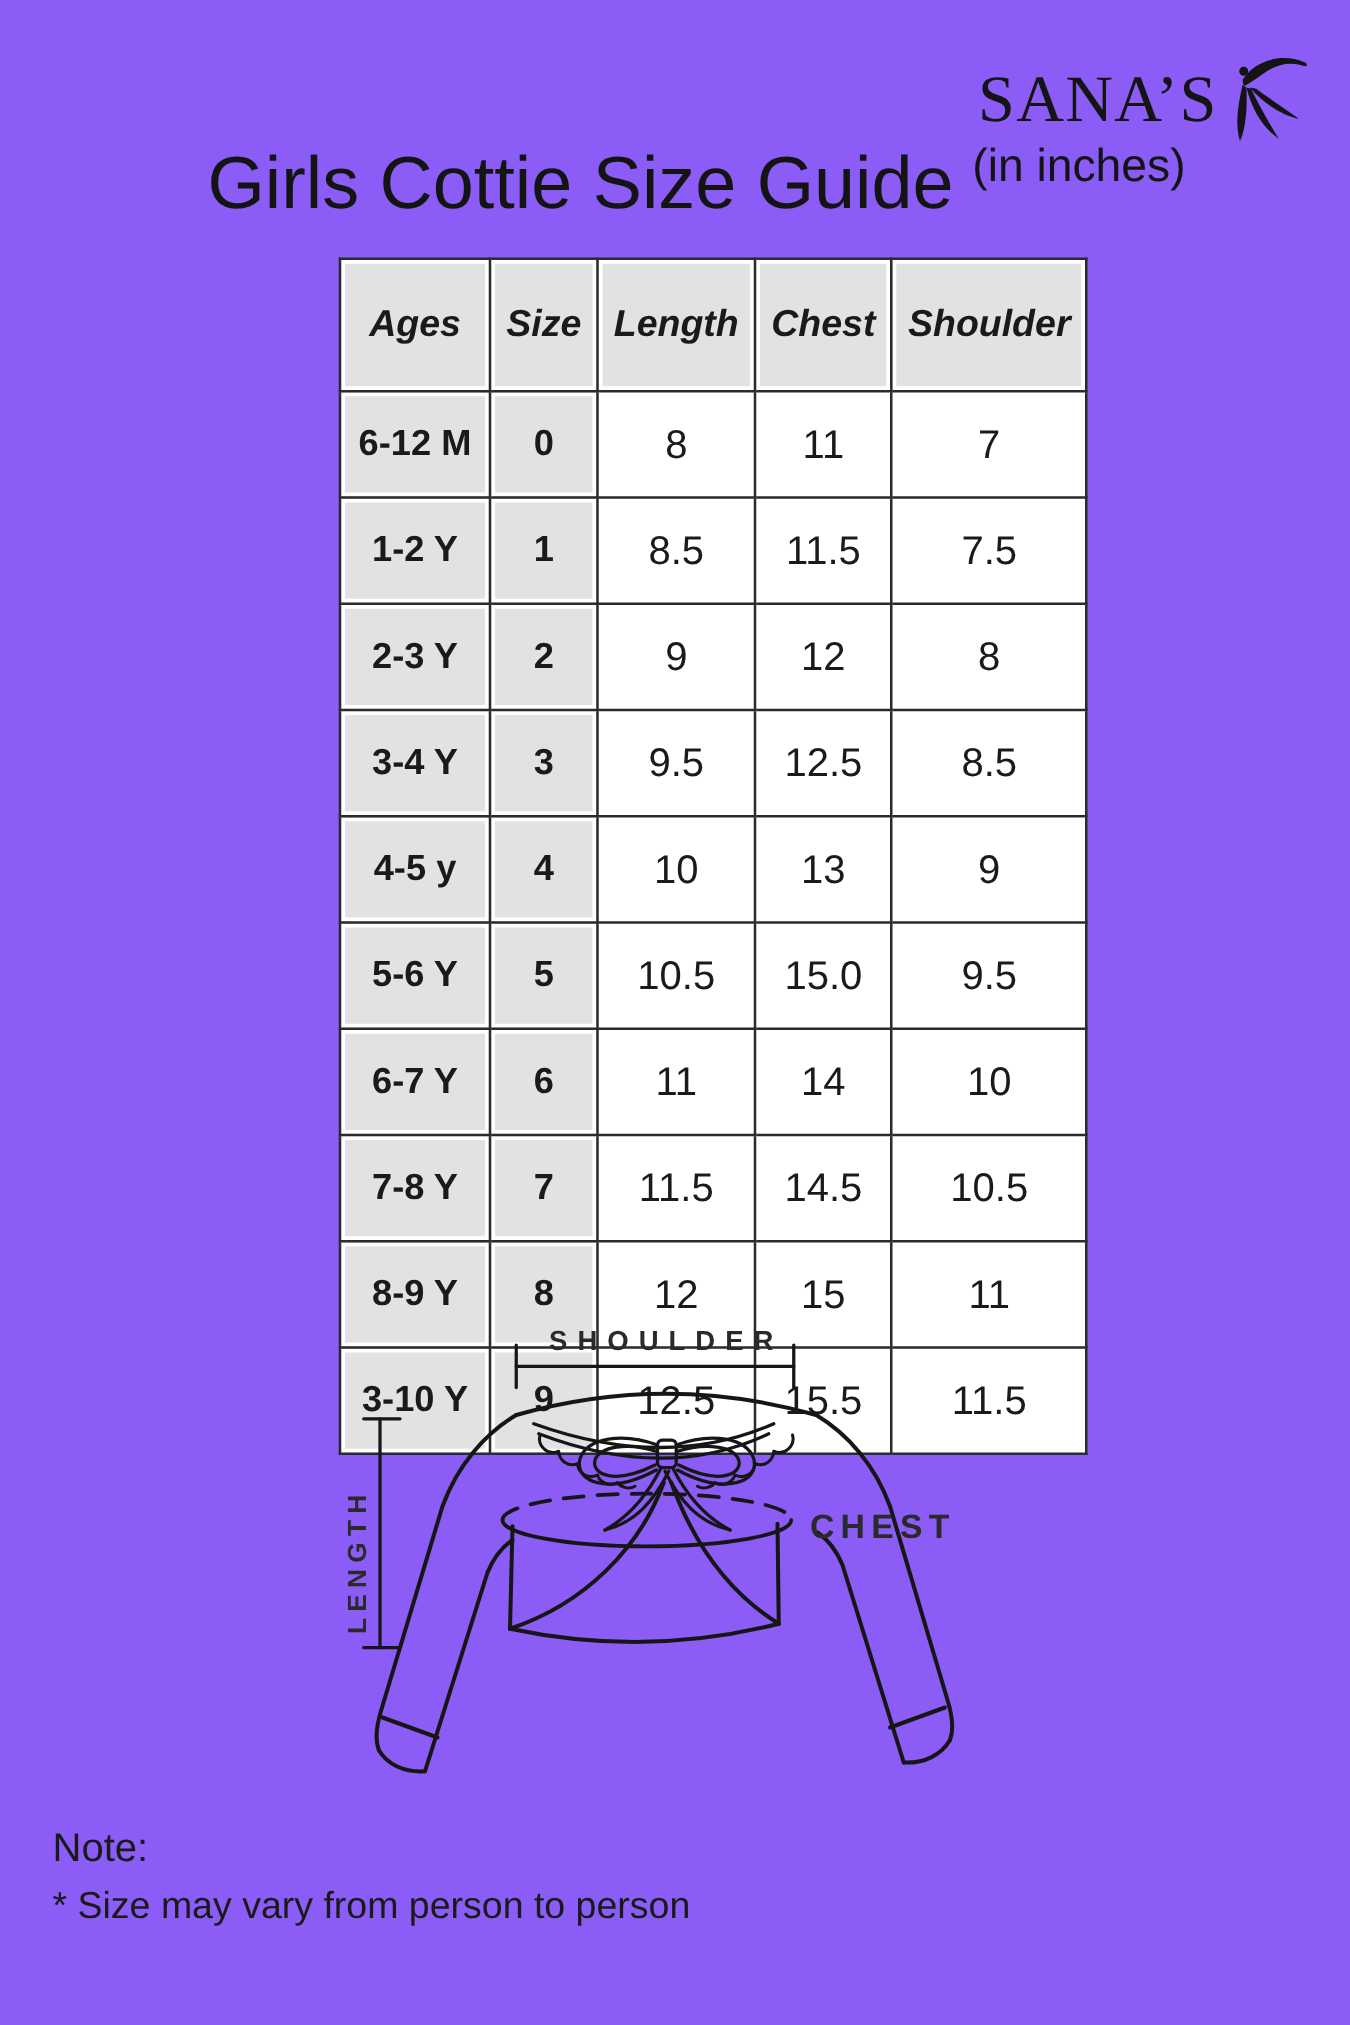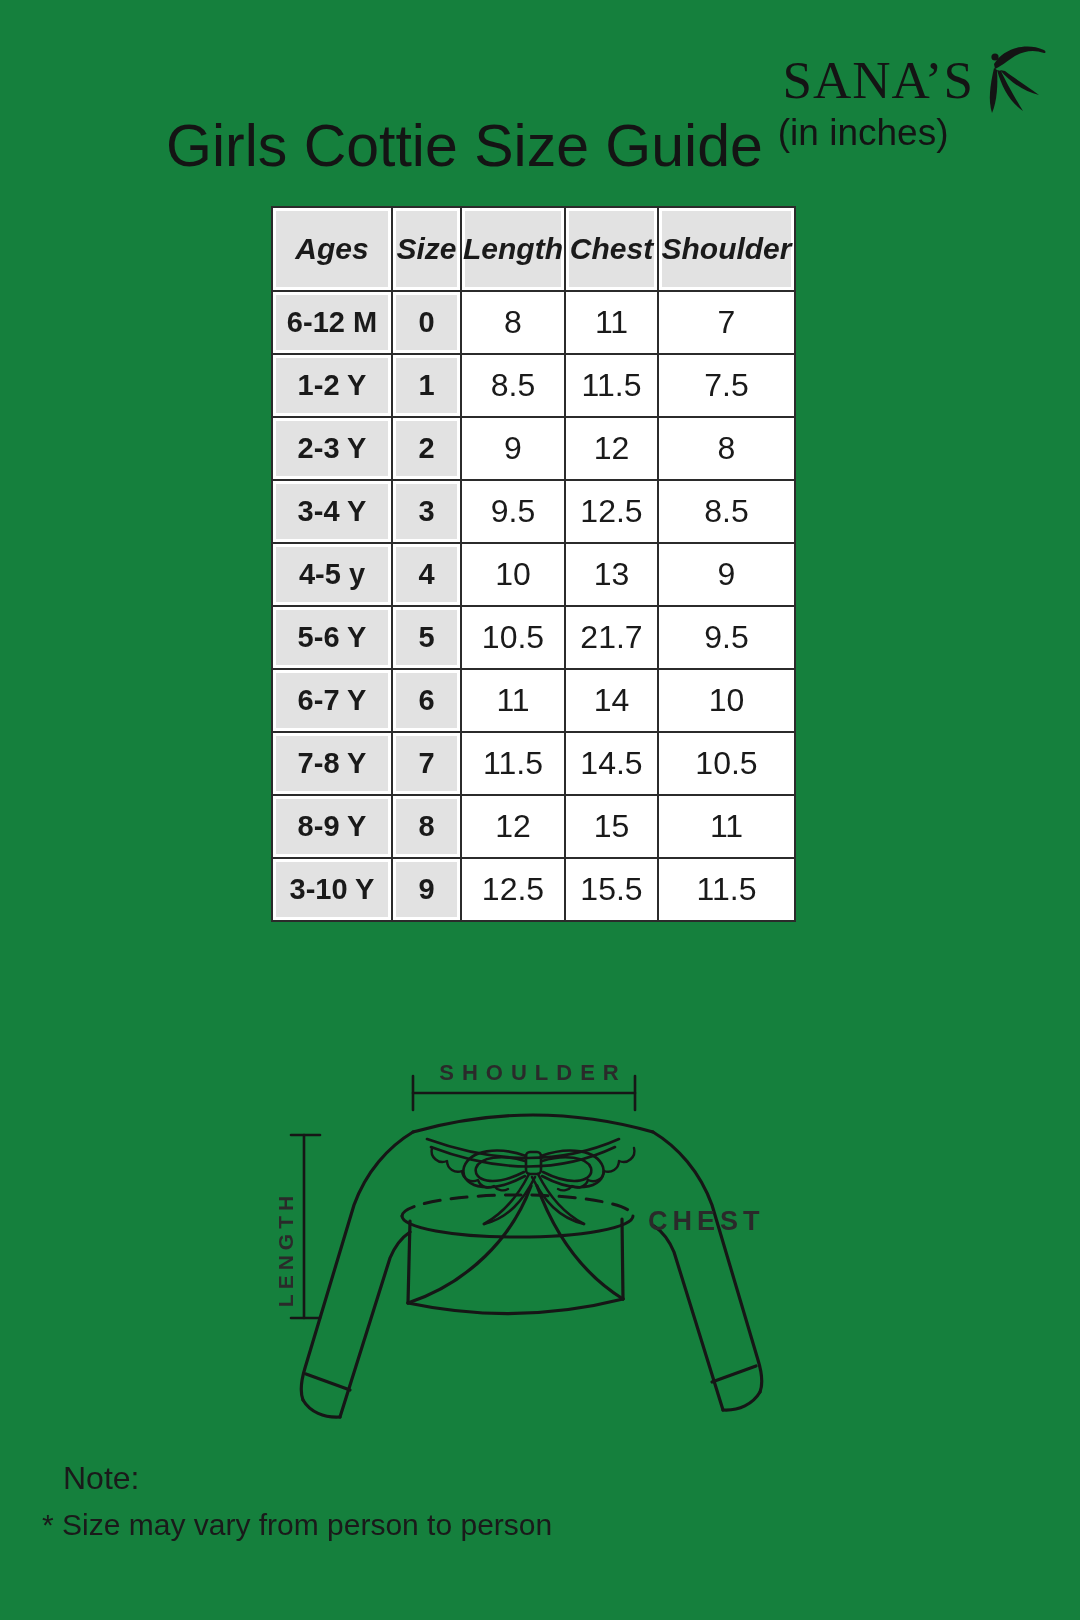--- a/index.html
+++ b/index.html
@@ -1,17 +1,17 @@
 <!DOCTYPE html>
 <html><head>
 <meta charset="utf-8">
 <style>
   html,body { margin:0; padding:0; background:#ffffff; }
   .page {
-    position:relative; width:1080px; height:1620px; background:#15803d;
+    position:relative; width:1080px; height:1620px; background:#8b5cf6;
     font-family:"Liberation Sans", sans-serif; color:#1a1a1a; overflow:hidden;
   }
 
   
   .brand { position:absolute; top:40px; right:30px; display:flex; align-items:center; }
   .brand-name {
     font-family:"Liberation Serif", serif; font-size:53px; letter-spacing:1px;
     color:#141414; line-height:1;
   }
   .brand-icon { margin-left:4px; display:inline-block; }
@@ -19,39 +19,39 @@
   
   .title { position:absolute; left:166px; top:112px; margin:0; display:flex; align-items:flex-start; gap:15px; font-weight:400; }
   .title-main { font-size:59px; color:#141414; }
   .title-unit { font-size:37px; color:#141414; }
 
   
   .size-table {
     position:absolute; left:271px; top:206px; border-collapse:collapse; table-layout:fixed;
   }
   .size-table th, .size-table td {
-    border:2px solid #2b2b2b; text-align:center; vertical-align:middle; padding:1px;
+    border:2px solid #2b2b2b; text-align:center; vertical-align:middle; padding:12px;
   }
   .size-table th {
     height:80px; background:#e2e2e2; box-shadow:inset 0 0 0 3px #ffffff;
     font-style:italic; font-weight:bold; font-size:30px;
   }
   .size-table td { height:59px; }
   .size-table td.shade {
     background:#e2e2e2; box-shadow:inset 0 0 0 3px #ffffff;
     font-weight:bold; font-size:29px;
   }
   .size-table td.value { background:#ffffff; font-size:32px; }
 
   
   .diagram { position:absolute; left:0; top:985px; }
 
   
   .notes { position:absolute; left:42px; top:1460px; }
-  .note-heading { font-size:32px; margin-bottom:9px;margin-left:21px; }
+  .note-heading { font-size:32px; margin-bottom:9px; }
   .note-line { font-size:30px; line-height:37px; }
 </style>
 </head>
 <body>
 
 <div class="page">
 
   <header class="brand">
     <span class="brand-name">SANA’S</span>
     <span class="brand-icon">
@@ -128,21 +128,21 @@
           <td class="shade">4</td>
           <td class="value">10</td>
           <td class="value">13</td>
           <td class="value">9</td>
         </tr>
 
         <tr>
           <td class="shade">5-6 Y</td>
           <td class="shade">5</td>
           <td class="value">10.5</td>
-          <td class="value">21.7</td>
+          <td class="value">15.0</td>
           <td class="value">9.5</td>
         </tr>
 
         <tr>
           <td class="shade">6-7 Y</td>
           <td class="shade">6</td>
           <td class="value">11</td>
           <td class="value">14</td>
           <td class="value">10</td>
         </tr>

